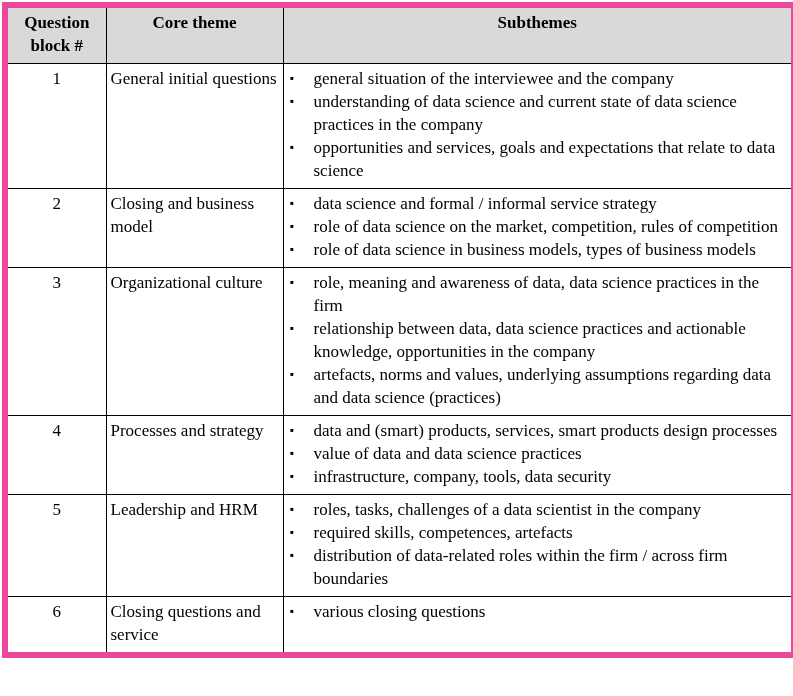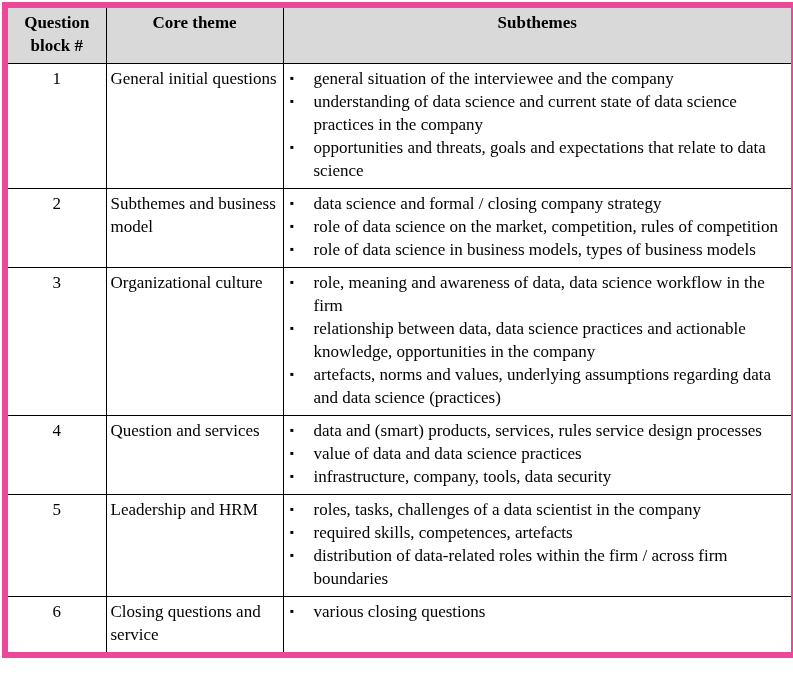--- a/index.html
+++ b/index.html
@@ -94,67 +94,67 @@
             <div class="subtheme">
               <span class="bullet">▪</span>
               <span class="subtheme-text">general situation of the interviewee and the company</span>
             </div>
             <div class="subtheme">
               <span class="bullet">▪</span>
               <span class="subtheme-text">understanding of data science and current state of data science practices in the company</span>
             </div>
             <div class="subtheme">
               <span class="bullet">▪</span>
-              <span class="subtheme-text">opportunities and threats, goals and expectations that relate to data science</span>
+              <span class="subtheme-text">opportunities and services, goals and expectations that relate to data science</span>
             </div>
           </td>
         </tr>
         <tr>
           <td class="block-cell">2</td>
-          <td class="theme-cell">Subthemes and business model</td>
+          <td class="theme-cell">Closing and business model</td>
           <td class="sub-cell">
             <div class="subtheme">
               <span class="bullet">▪</span>
-              <span class="subtheme-text">data science and formal / closing company strategy</span>
+              <span class="subtheme-text">data science and formal / informal service strategy</span>
             </div>
             <div class="subtheme">
               <span class="bullet">▪</span>
               <span class="subtheme-text">role of data science on the market, competition, rules of competition</span>
             </div>
             <div class="subtheme">
               <span class="bullet">▪</span>
               <span class="subtheme-text">role of data science in business models, types of business models</span>
             </div>
           </td>
         </tr>
         <tr>
           <td class="block-cell">3</td>
           <td class="theme-cell">Organizational culture</td>
           <td class="sub-cell">
             <div class="subtheme">
               <span class="bullet">▪</span>
-              <span class="subtheme-text">role, meaning and awareness of data, data science workflow in the firm</span>
+              <span class="subtheme-text">role, meaning and awareness of data, data science practices in the firm</span>
             </div>
             <div class="subtheme">
               <span class="bullet">▪</span>
               <span class="subtheme-text">relationship between data, data science practices and actionable knowledge, opportunities in the company</span>
             </div>
             <div class="subtheme">
               <span class="bullet">▪</span>
               <span class="subtheme-text">artefacts, norms and values, underlying assumptions regarding data and data science (practices)</span>
             </div>
           </td>
         </tr>
         <tr>
           <td class="block-cell">4</td>
-          <td class="theme-cell">Question and services</td>
+          <td class="theme-cell">Processes and strategy</td>
           <td class="sub-cell">
             <div class="subtheme">
               <span class="bullet">▪</span>
-              <span class="subtheme-text">data and (smart) products, services, rules service design processes</span>
+              <span class="subtheme-text">data and (smart) products, services, smart products design processes</span>
             </div>
             <div class="subtheme">
               <span class="bullet">▪</span>
               <span class="subtheme-text">value of data and data science practices</span>
             </div>
             <div class="subtheme">
               <span class="bullet">▪</span>
               <span class="subtheme-text">infrastructure, company, tools, data security</span>
             </div>
           </td>

